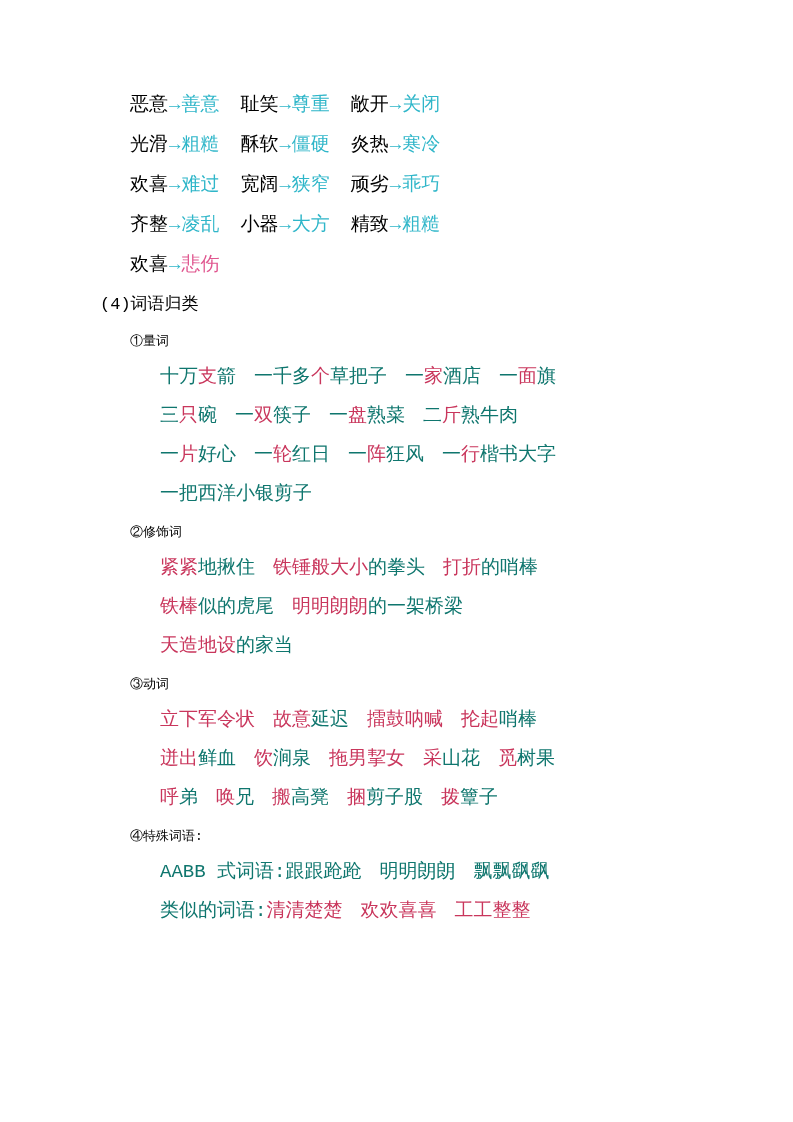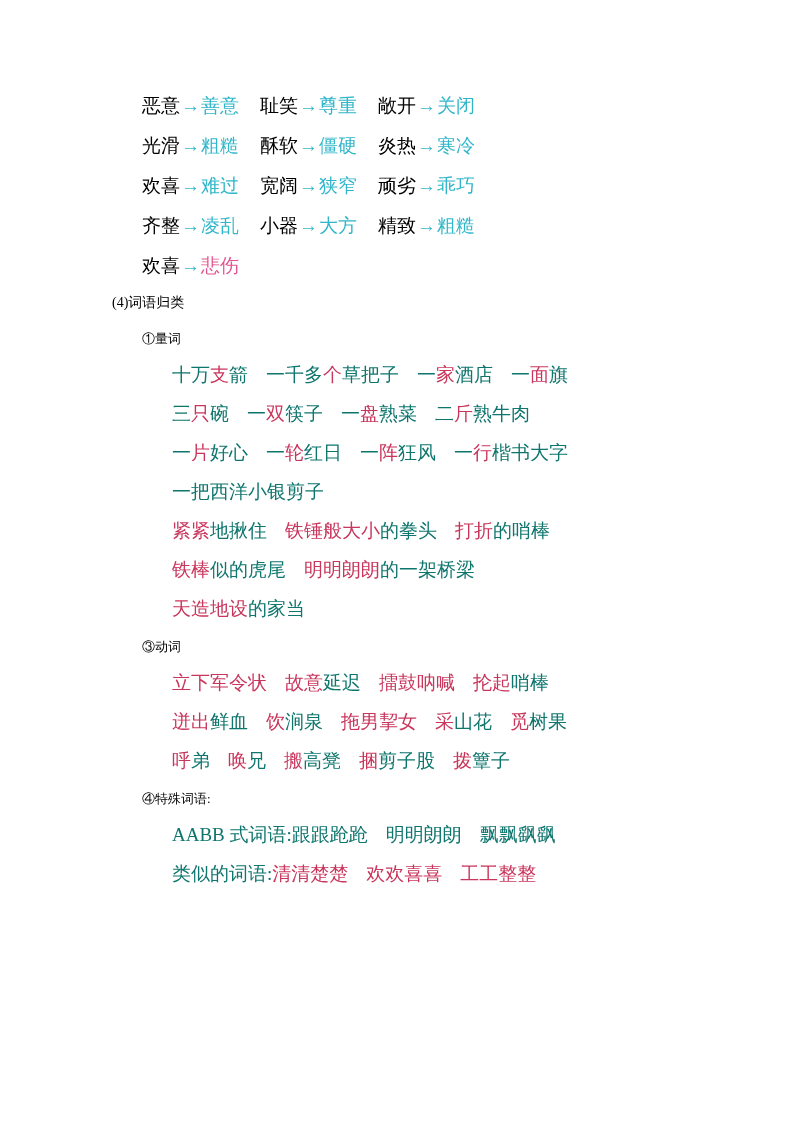--- a/index.html
+++ b/index.html
@@ -18,40 +18,41 @@
   .page {
     position: absolute;
     left: 0; top: 0;
     width: 793px;
     height: 1122px;
     padding: 0;
     box-sizing: border-box;
   }
   .content {
     position: absolute;
-    left: 112px;
+    left: 100px;
     top: 96px;
     width: 580px;
+    font-family: Liberation Mono, monospace;
   }
   .ant-row {
     font-size: 19px;
     line-height: 1;
     margin-bottom: 21px;
     white-space: nowrap;
     padding-left: 30px;
   }
   .pair { display: inline-block; margin-right: 21px; }
   .pair:last-child { margin-right: 0; }
   .word-a { color: #000000; }
   .arrow { color: #2fb6c9; padding: 0 1px; }
   .word-b { color: #2fb6c9; }
   .word-b.pink { color: #e0568f; text-align: right; }
 
   .sec-head {
-    font-size: 14px;
+    font-size: 17px;
     line-height: 1;
     margin-top: 12px;
     margin-bottom: 22px;
     color: #000;
     padding-left: 0px;
   }
   .sub-head {
     font-size: 13px;
     line-height: 1;
     margin-top: 22px;
@@ -86,20 +87,21 @@
       </div>
 
     <div class="sec-head">(4)词语归类</div>
 
     <div id="subsection-list">
         <div class="sub-head">①量词</div>
         <div class="item-row"><span class="chunk"><span class="plain">十万</span><span class="hl">支</span><span class="plain">箭</span></span><span class="chunk"><span class="plain">一千多</span><span class="hl">个</span><span class="plain">草把子</span></span><span class="chunk"><span class="plain">一</span><span class="hl">家</span><span class="plain">酒店</span></span><span class="chunk"><span class="plain">一</span><span class="hl">面</span><span class="plain">旗</span></span></div>
         <div class="item-row"><span class="chunk"><span class="plain">三</span><span class="hl">只</span><span class="plain">碗</span></span><span class="chunk"><span class="plain">一</span><span class="hl">双</span><span class="plain">筷子</span></span><span class="chunk"><span class="plain">一</span><span class="hl">盘</span><span class="plain">熟菜</span></span><span class="chunk"><span class="plain">二</span><span class="hl">斤</span><span class="plain">熟牛肉</span></span></div>
         <div class="item-row"><span class="chunk"><span class="plain">一</span><span class="hl">片</span><span class="plain">好心</span></span><span class="chunk"><span class="plain">一</span><span class="hl">轮</span><span class="plain">红日</span></span><span class="chunk"><span class="plain">一</span><span class="hl">阵</span><span class="plain">狂风</span></span><span class="chunk"><span class="plain">一</span><span class="hl">行</span><span class="plain">楷书大字</span></span></div>
         <div class="item-row"><span class="chunk"><span class="plain">一把西洋小银剪子</span></span></div>
+        <div class="sub-head">②修饰词</div>
         <div class="item-row"><span class="chunk"><span class="hl">紧紧</span><span class="plain">地揪住</span></span><span class="chunk"><span class="hl">铁锤般大小</span><span class="plain">的拳头</span></span><span class="chunk"><span class="hl">打折</span><span class="plain">的哨棒</span></span></div>
         <div class="item-row"><span class="chunk"><span class="hl">铁棒</span><span class="plain">似的虎尾</span></span><span class="chunk"><span class="hl">明明朗朗</span><span class="plain">的一架桥梁</span></span></div>
         <div class="item-row"><span class="chunk"><span class="hl">天造地设</span><span class="plain">的家当</span></span></div>
         <div class="sub-head">③动词</div>
         <div class="item-row"><span class="chunk"><span class="hl">立下军令状</span></span><span class="chunk"><span class="hl">故意</span><span class="plain">延迟</span></span><span class="chunk"><span class="hl">擂鼓呐喊</span></span><span class="chunk"><span class="hl">抡起</span><span class="plain">哨棒</span></span></div>
         <div class="item-row"><span class="chunk"><span class="hl">迸出</span><span class="plain">鲜血</span></span><span class="chunk"><span class="hl">饮</span><span class="plain">涧泉</span></span><span class="chunk"><span class="hl">拖男挈女</span></span><span class="chunk"><span class="hl">采</span><span class="plain">山花</span></span><span class="chunk"><span class="hl">觅</span><span class="plain">树果</span></span></div>
         <div class="item-row"><span class="chunk"><span class="hl">呼</span><span class="plain">弟</span></span><span class="chunk"><span class="hl">唤</span><span class="plain">兄</span></span><span class="chunk"><span class="hl">搬</span><span class="plain">高凳</span></span><span class="chunk"><span class="hl">捆</span><span class="plain">剪子股</span></span><span class="chunk"><span class="hl">拨</span><span class="plain">簟子</span></span></div>
         <div class="sub-head">④特殊词语:</div>
         <div class="item-row"><span class="chunk"><span class="plain">AABB 式词语:跟跟跄跄</span></span><span class="chunk"><span class="plain">明明朗朗</span></span><span class="chunk"><span class="plain">飘飘飖飖</span></span></div>
         <div class="item-row"><span class="chunk"><span class="plain">类似的词语:</span><span class="hl">清清楚楚</span></span><span class="chunk"><span class="hl">欢欢喜喜</span></span><span class="chunk"><span class="hl">工工整整</span></span></div>

